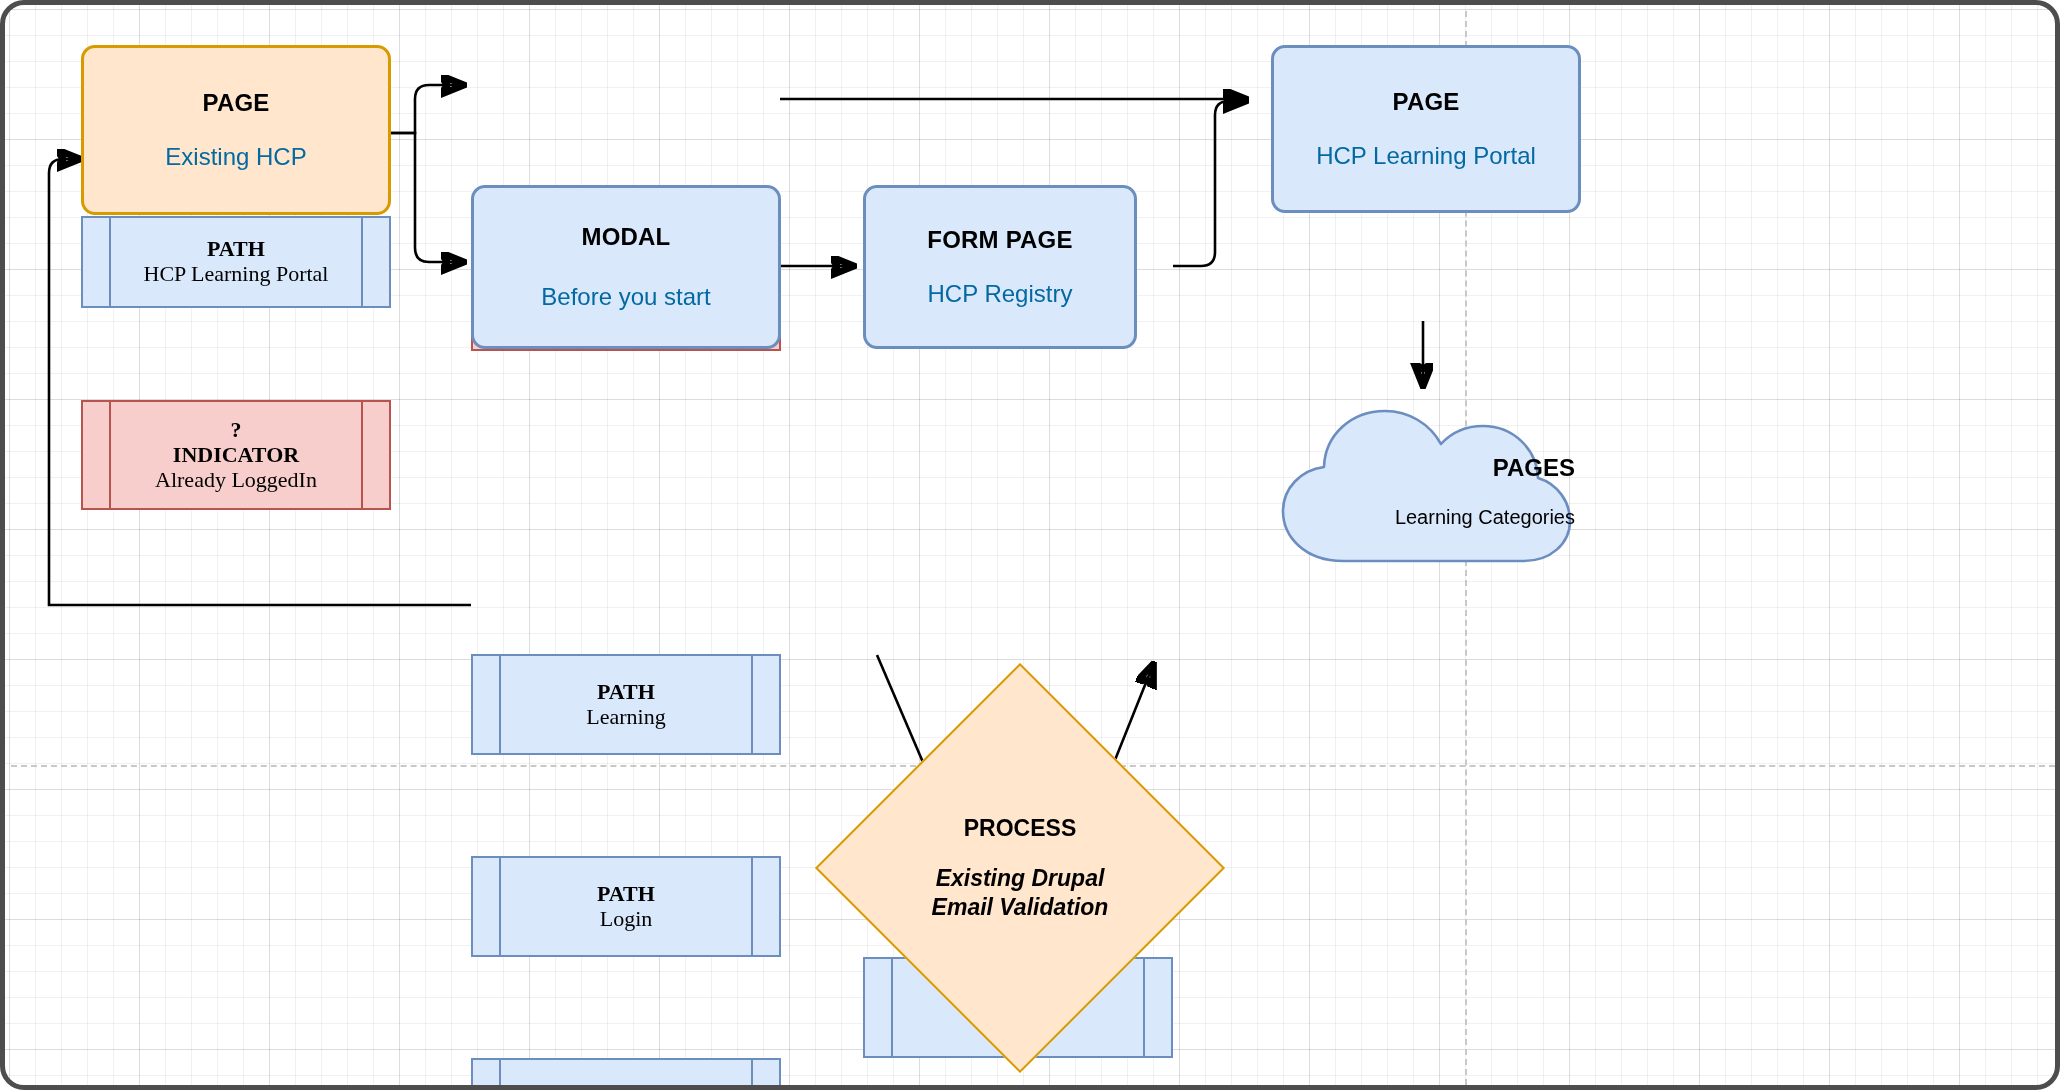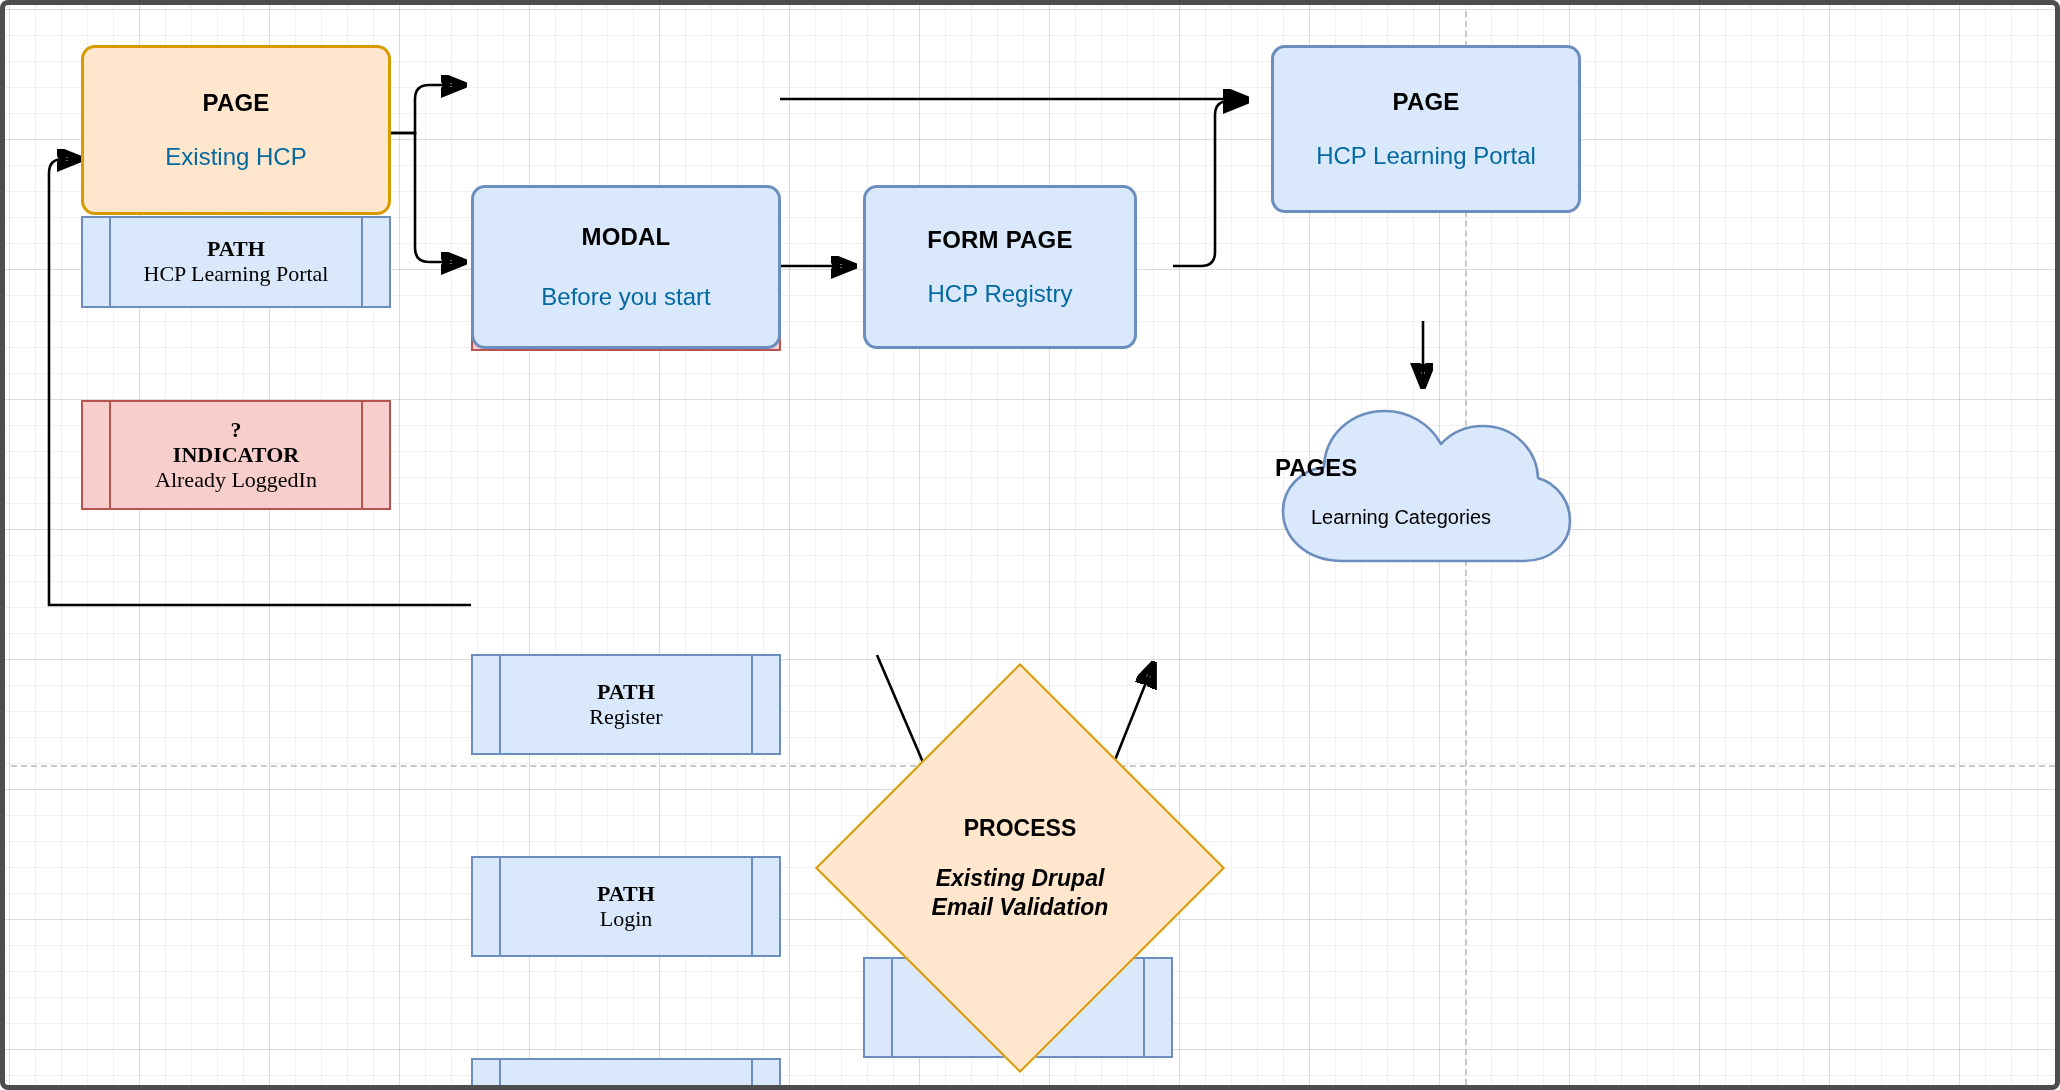--- a/index.html
+++ b/index.html
@@ -15,21 +15,21 @@
     overflow: hidden;
     background-color: #ffffff;
     background-image:
       linear-gradient(to right, rgba(0,0,0,0.055) 1px, transparent 1px),
       linear-gradient(to bottom, rgba(0,0,0,0.055) 1px, transparent 1px),
       linear-gradient(to right, rgba(0,0,0,0.085) 1px, transparent 1px),
       linear-gradient(to bottom, rgba(0,0,0,0.085) 1px, transparent 1px);
     background-size: 26px 26px, 26px 26px, 130px 130px, 130px 130px;
     background-position: 4px 4px, 4px 4px, 4px 4px, 4px 4px;
     border: 5px solid #4d4d4d;
-    border-radius: 8px;
+    border-radius: 24px;
     box-sizing: border-box;
   }
   
   .guide {
     position: absolute;
     background: transparent;
     pointer-events: none;
   }
   .guide-v {
     width: 0; border-left: 2px dashed #c8c8c8;
@@ -92,21 +92,21 @@
     display: flex; flex-direction: column; gap: 22px;
   }
   .diamond .d1 { font-weight: bold; font-size: 23px; }
   .diamond .d2 { font-weight: bold; font-size: 23px; line-height: 1.25; font-style: italic; }
 
   
   .cloud { position: absolute; }
   .cloud .ctext {
     position: absolute; inset: 0; z-index: 3;
     display: flex; flex-direction: column;
-    align-items: flex-start; justify-content: center; gap: 24px;
+    align-items: flex-end; justify-content: center; gap: 24px;
     text-align: center; padding-top: 22px;
   }
   .cloud .c1 { font-weight: bold; font-size: 24px; }
   .cloud .c2 { font-weight: normal; font-size: 20px; margin-left: 36px; }
 
   svg.edges { position: absolute; left: 0; top: 0; width: 2060px; height: 1090px; overflow: visible; }
   svg.edges path, svg.edges line { fill: none; stroke: #000; stroke-width: 2.6px; }
 </style>
 </head>
 <body>
@@ -163,21 +163,21 @@
     <div class="r2">Already Logged In</div>
   </div>
 
   <div class="node sh-blue rounded hdr" style="left:466px; top:180px; width:310px; height:164px;gap:32px;">
     <div class="t1">MODAL</div>
     <div class="t2">Before you start</div>
   </div>
 
   <div class="node sh-blue row" style="left:466px; top:345px; width:310px; height:101px;">
     <div class="r1">PATH</div>
-    <div class="r2">Register</div>
+    <div class="r2">Learning</div>
   </div>
   <div class="node sh-blue row" style="left:466px; top:446px; width:310px; height:101px;">
     <div class="r1">PATH</div>
     <div class="r2">Login</div>
   </div>
   <div class="node sh-blue row" style="left:466px; top:547px; width:310px; height:101px;">
     <div class="r1">PATH</div>
 
   </div>
 

